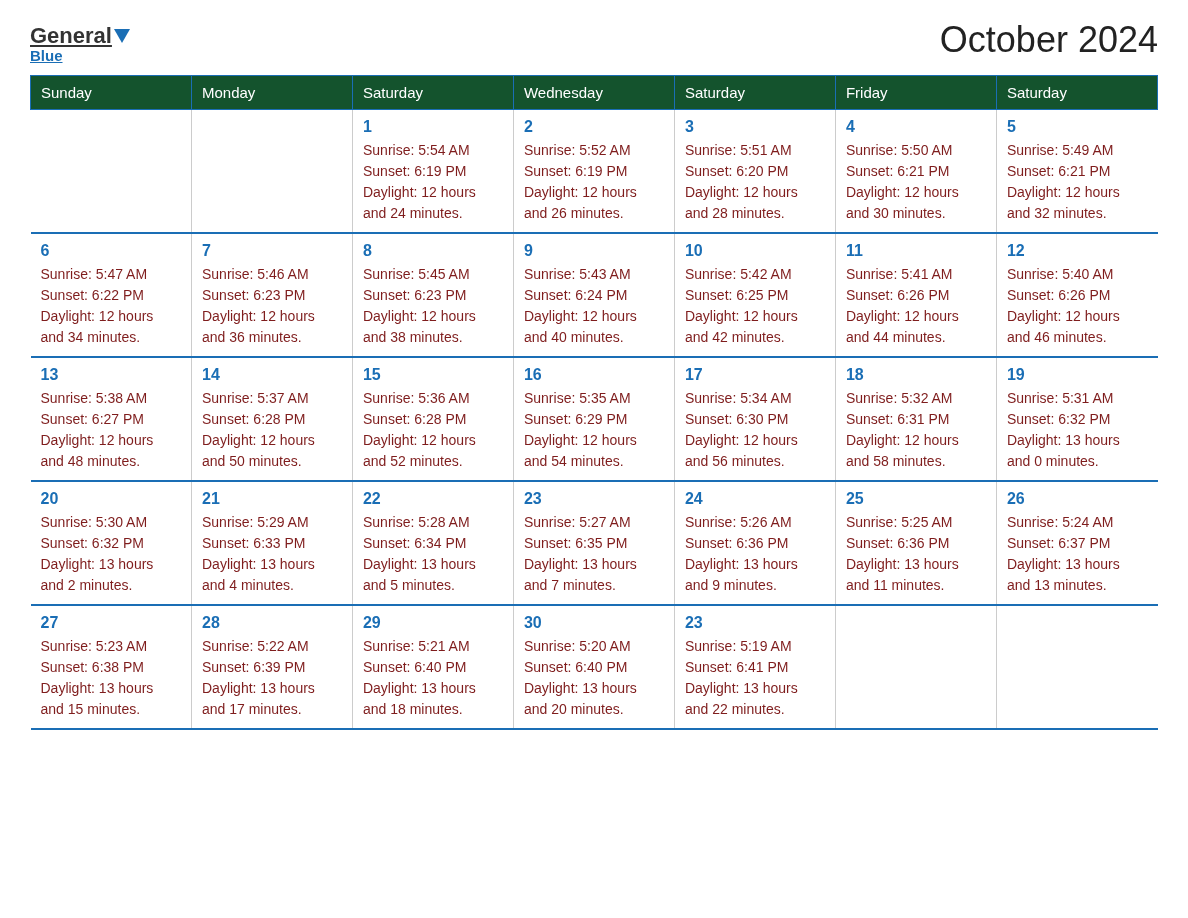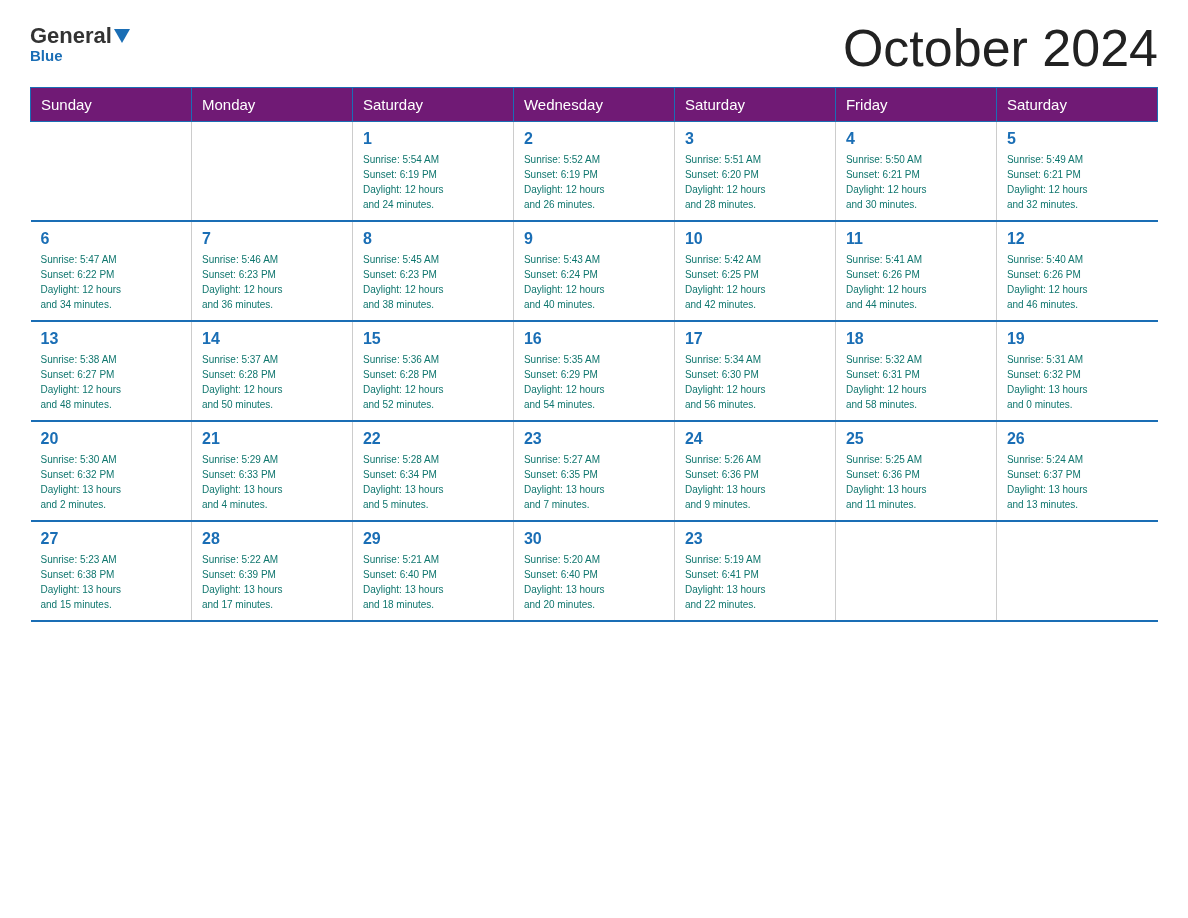--- a/index.html
+++ b/index.html
@@ -20,56 +20,57 @@
       display: flex;
       flex-direction: column;
       align-items: flex-start;
       padding-top: 4px;
     }
     .logo-text {
       font-size: 22px;
       font-weight: bold;
       color: #333;
       line-height: 1.1;
+      text-decoration: underline;
     }
     .logo-triangle {
       display: inline-block;
       width: 0;
       height: 0;
       border-left: 8px solid transparent;
       border-right: 8px solid transparent;
       border-top: 14px solid #1a6eb5;
       margin-left: 2px;
       vertical-align: middle;
     }
     .logo-line {
       display: flex;
       align-items: center;
     }
     .title-area {
       text-align: right;
     }
     .calendar-title {
-      font-size: 52px;
+      font-size: 36px;
       font-weight: normal;
       color: #222;
       line-height: 1.1;
     }
     .calendar-subtitle {
       font-size: 18px;
       color: #444;
       margin-top: 2px;
     }
     .calendar {
       width: 100%;
       border-collapse: collapse;
       margin-top: 10px;
     }
     .calendar thead tr {
-      background-color: #701a75;
+      background-color: #14532d;
     }
     .calendar thead th {
       color: #fff;
       font-size: 15px;
       font-weight: normal;
       padding: 8px 10px;
       text-align: left;
       border: 1px solid #1a6eb5;
     }
     .calendar tbody tr {
@@ -88,23 +89,23 @@
       border-right: none;
     }
     .day-number {
       font-size: 16px;
       font-weight: bold;
       color: #1a6eb5;
       margin-bottom: 4px;
       display: block;
     }
     .day-info {
-      font-size: 10px;
+      font-size: 14px;
       line-height: 1.5;
-      color: #0f766e;
+      color: #7f1d1d;
     }
     .empty-cell {
       background: #fff;
     }
   </style>
 </head>
 <body>
 
 <div class="header-top">
   <div class="logo">

